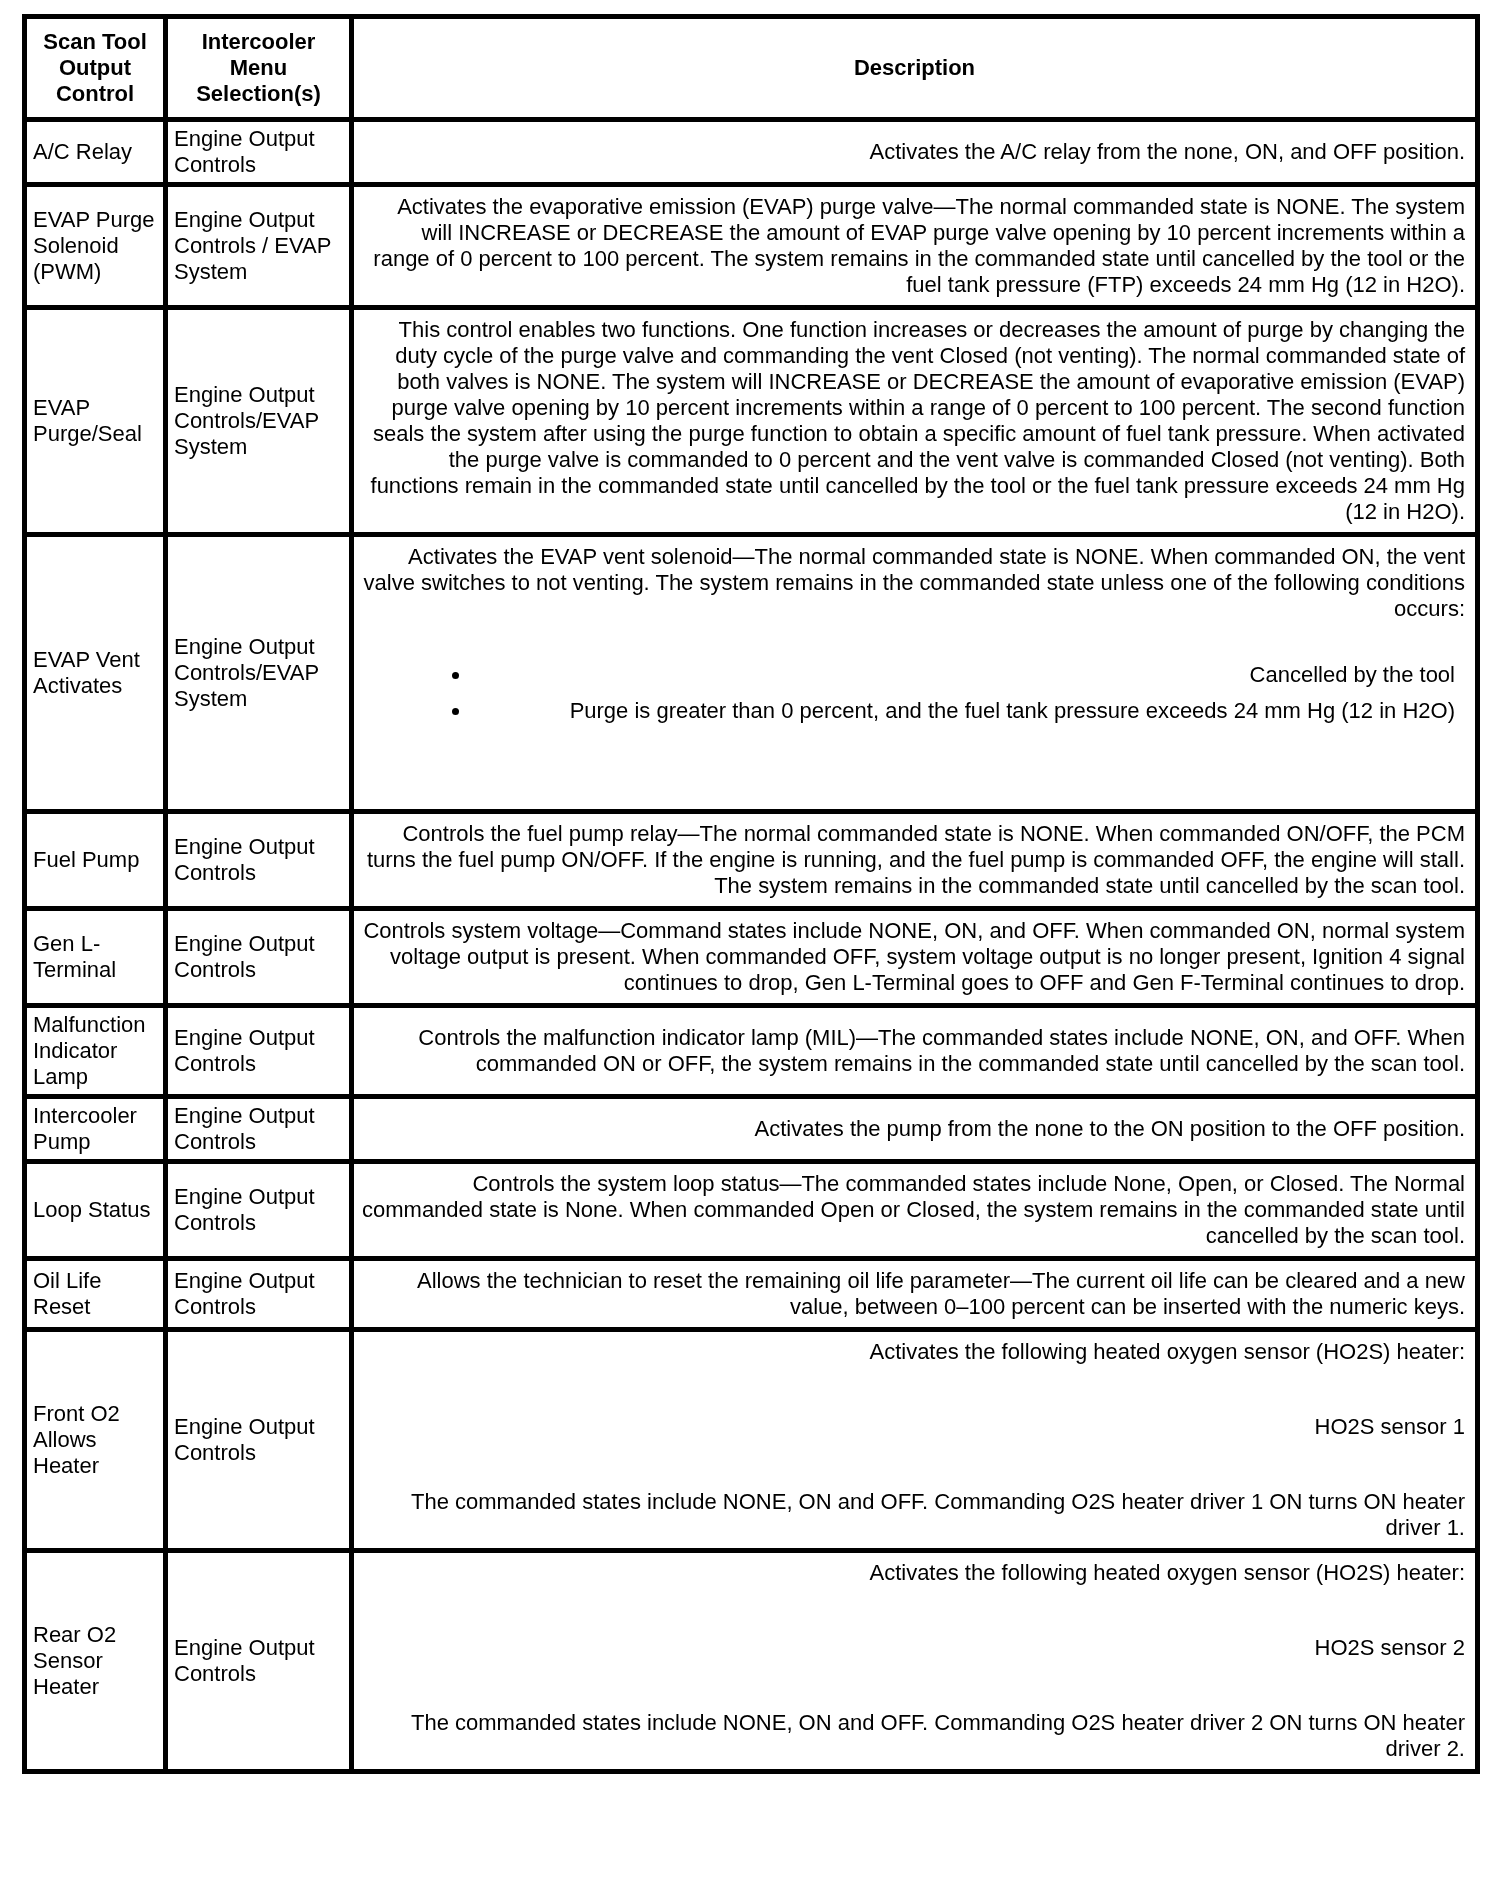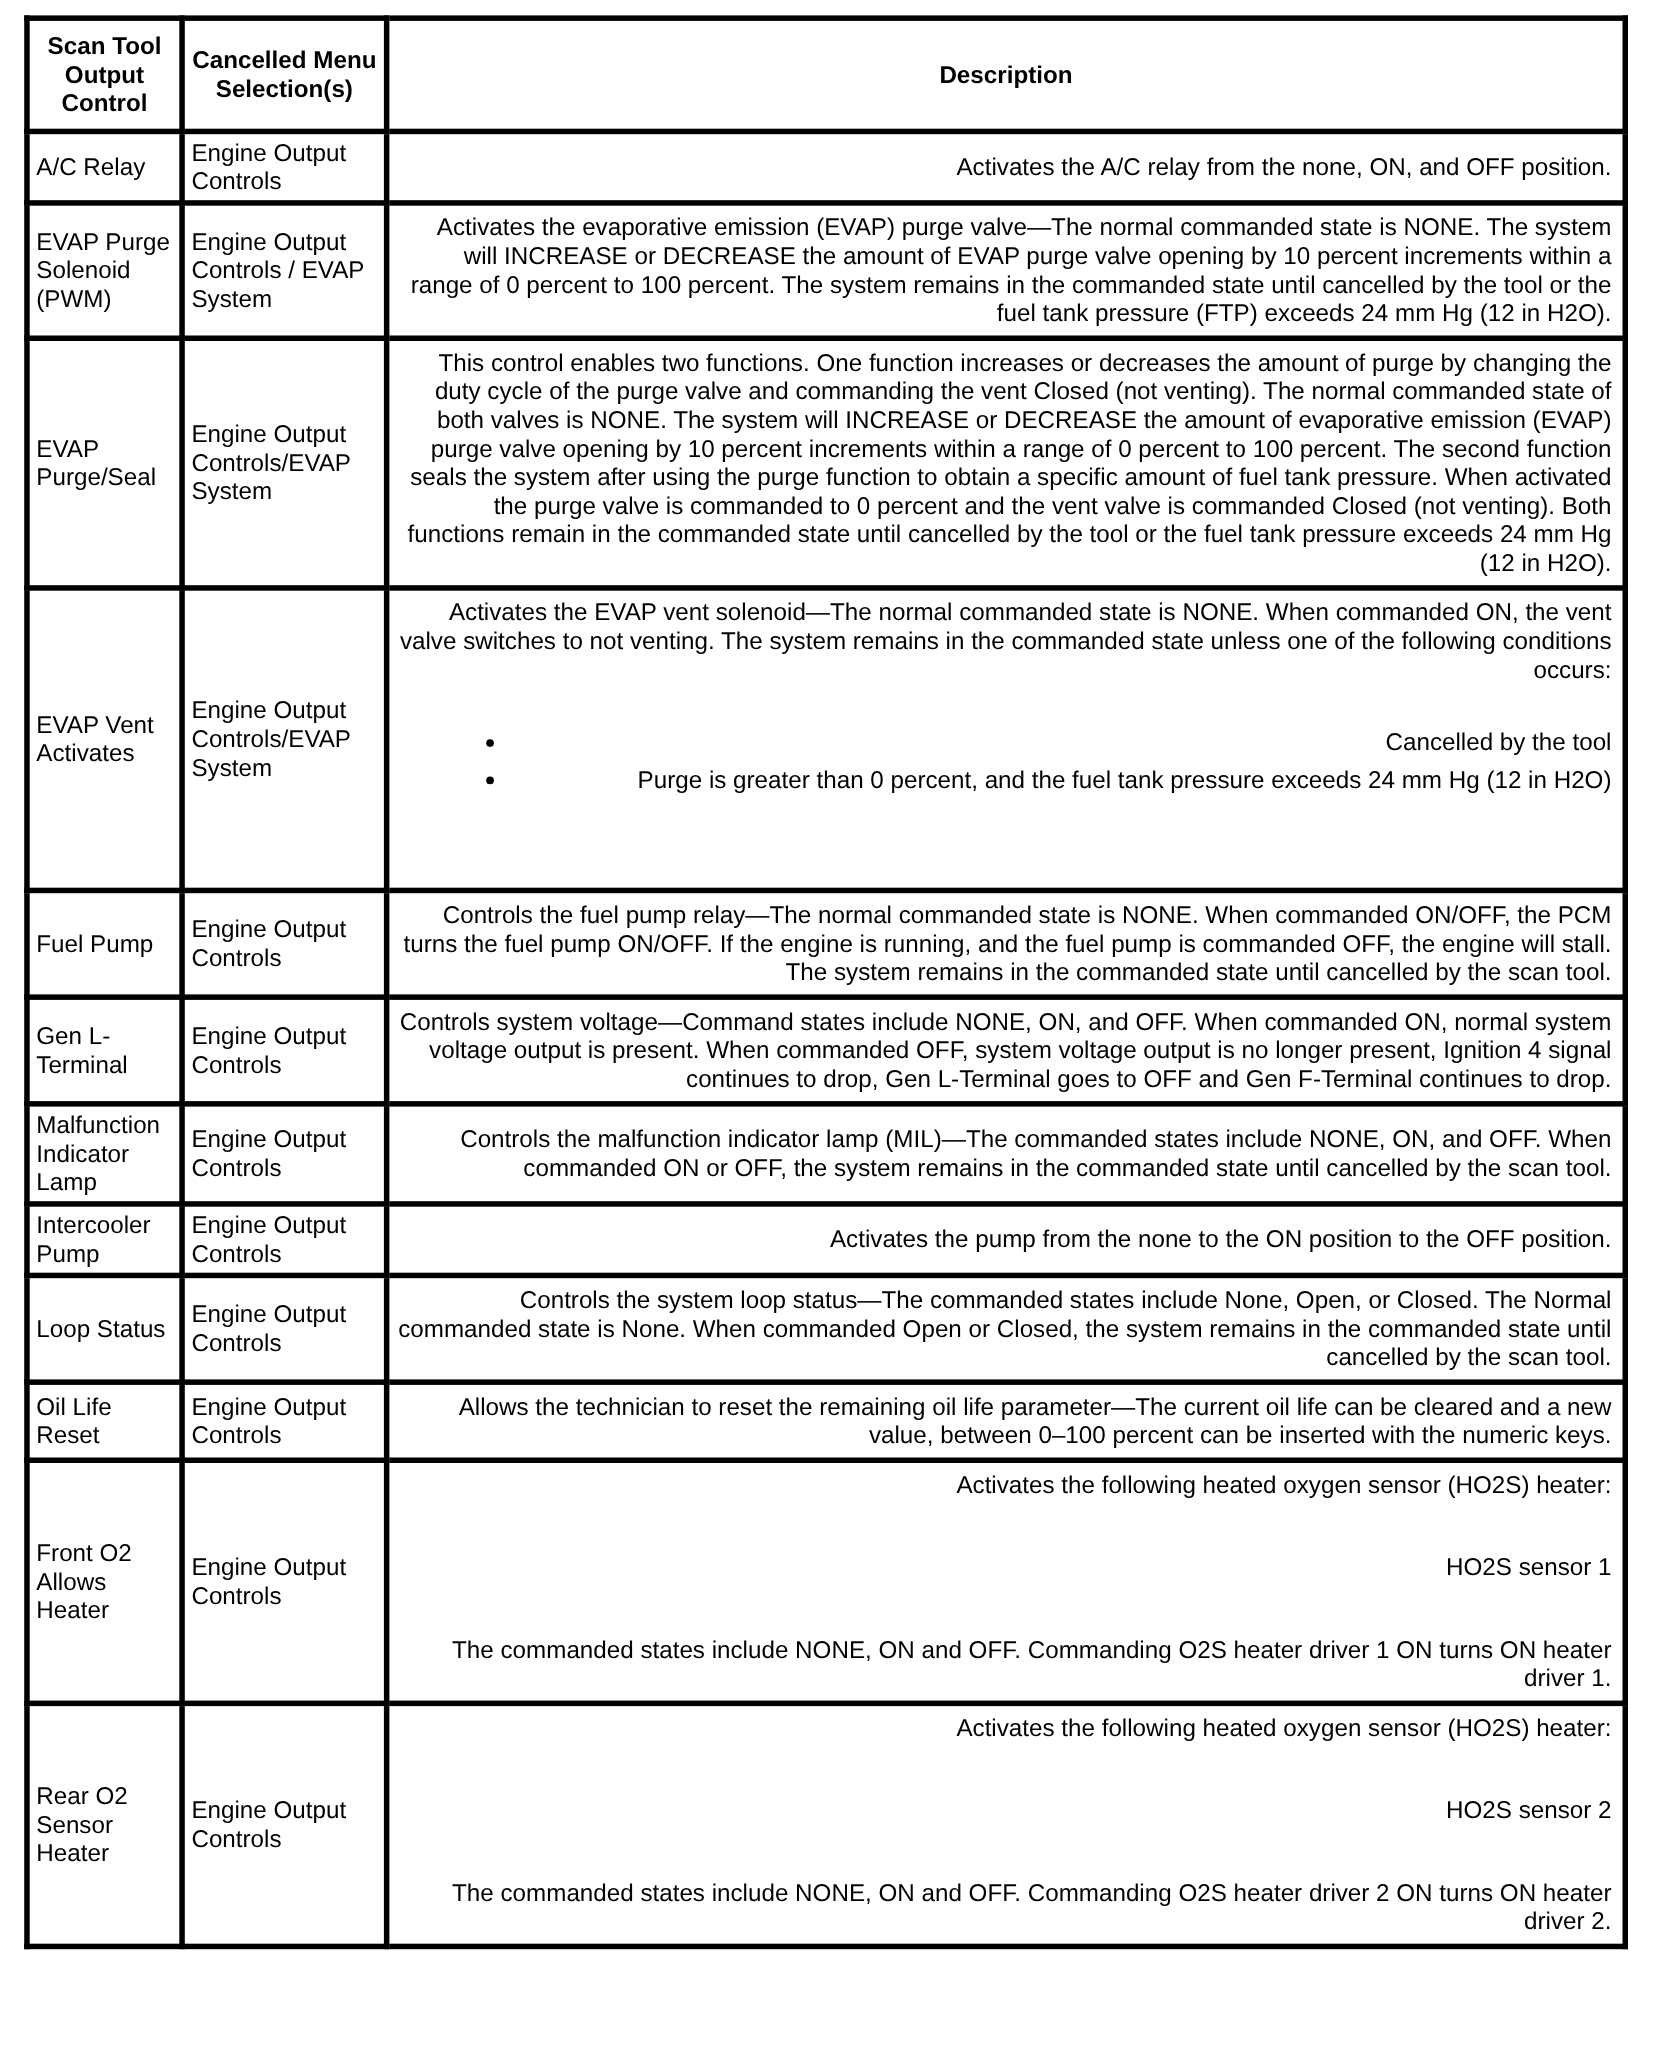--- a/index.html
+++ b/index.html
@@ -50,38 +50,38 @@
   }
   td.cell-desc .para { margin: 0; }
   td.cell-desc .para + .para { margin-top: 49px; }
   td.cell-desc ul.bullets {
     margin: 40px 0 78px 0;
     padding-left: 100px;
     list-style: disc outside;
   }
   td.cell-desc ul.bullets li {
     padding-left: 12px;
-    margin: 0;
+    margin: 10px;
   }
   td.cell-desc ul.bullets li + li { margin-top: 8px; }
 </style>
 </head>
 <body>
 
 <div class="page">
   <table class="output-table">
     <colgroup>
       <col class="col-control">
       <col class="col-menu">
       <col class="col-desc">
     </colgroup>
     <thead>
       <tr>
         <th>Scan Tool Output Control</th>
-        <th>Cancelled Menu Selection(s)</th>
+        <th>Intercooler Menu Selection(s)</th>
         <th>Description</th>
       </tr>
     </thead>
     <tbody>
         <tr>
           <td class="cell-control">A/C Relay</td>
           <td class="cell-menu">Engine Output Controls</td>
           <td class="cell-desc">
             <div class="para">Activates the A/C relay from the none, ON, and OFF position.</div>
           </td>

